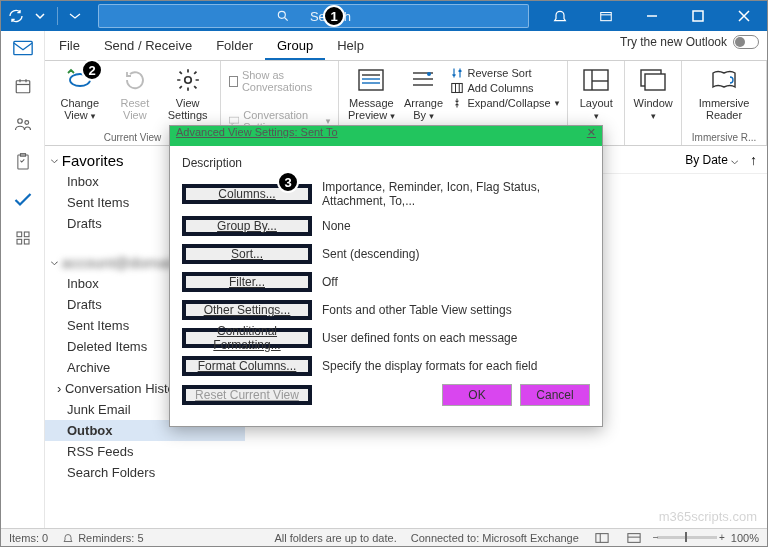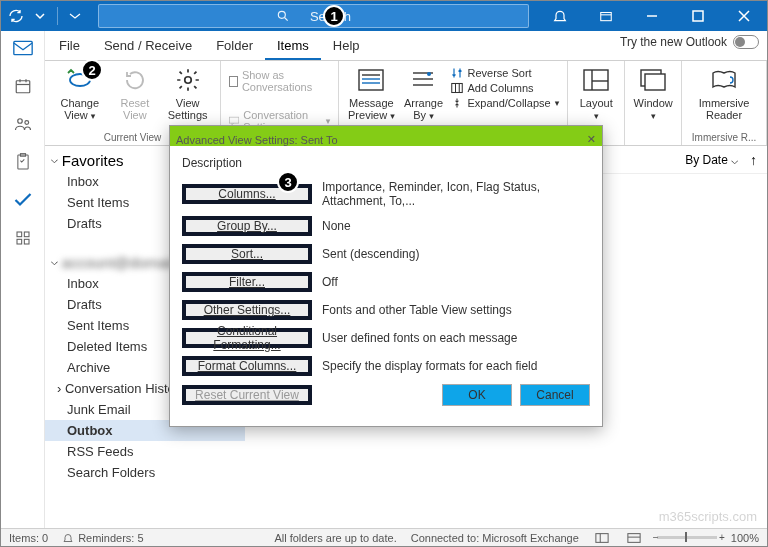--- a/index.html
+++ b/index.html
@@ -41,27 +41,27 @@
 .navhead { display:flex; align-items:center; gap:4px; padding:6px 8px 2px 6px; font-size:15px; }
 .navitem { padding:3px 8px 3px 22px; color:#333; display:flex; justify-content:space-between; }
 .navitem.sel { background:#d9e6f5; font-weight:600; }
 .navitem .cnt { color:#0f6cbd; margin-right:6px; }
 .navgap { height:14px; }
 
 .mainarea { position:absolute; left:244px; top:145px; right:0; bottom:18px; background:#fff; }
 .sortbar { height:28px; border-bottom:1px solid #eee; display:flex; align-items:center; justify-content:flex-end; padding:0 10px; font-size:12px; gap:4px; }
 
 .dialog-backdrop { position:absolute; left:168px; top:124px; width:434px; height:302px; background:#fff; border:1px solid #999; box-shadow: 0 4px 16px rgba(0,0,0,0.3); font-size:12px; color:#333; }
-.dlg-title { height:20px; background:#84cc16; display:flex; align-items:flex-end; justify-content:space-between; padding:0 6px; font-size:11px; color:#555; }
+.dlg-title { height:20px; background:#22c55e; display:flex; align-items:flex-start; justify-content:space-between; padding:0 6px; font-size:11px; color:#555;text-decoration:underline; }
 .dlg-body { padding:6px 12px 8px 12px; }
 .dgrid { display:grid; grid-template-columns:130px 1fr; gap:8px 10px; align-items:center; margin-top:6px; }
 .dlg-btn { height:20px; border:4px solid #0f172a; background:#eee; font-size:12px; text-align:center; display:flex; align-items:center; justify-content:center; cursor:pointer;text-decoration:underline; }
 .dlg-btn.dis { color:#999; }
 .dlg-footer { display:flex; justify-content:flex-end; gap:8px; padding:8px 12px 0 12px; }
-.dlg-fbtn { width:70px; height:22px; border:1px solid #a9a9a9; background:#0ea5e9; font-size:12px; display:flex;align-items:center;justify-content:center; }
+.dlg-fbtn { width:70px; height:22px; border:1px solid #a9a9a9; background:#d946ef; font-size:12px; display:flex;align-items:center;justify-content:center; }
 .reset-col { grid-column: 1; }
 
 .statusbar { position:absolute; bottom:0; left:0; right:0; height:18px; background:#f3f3f3; border-top:1px solid #cfcfcf; display:flex; align-items:center; font-size:11px; color:#555; padding:0 8px; gap:14px; }
 .sb-spacer { flex:1; }
 .sb-ic { width:18px; height:14px; display:flex; align-items:center; justify-content:center; color:#666; }
 
 .marker { position:absolute; width:22px; height:22px; border-radius:50%; background:#000; color:#fff; display:flex; align-items:center; justify-content:center; font-size:13px; font-weight:600; border:2px solid #fff; z-index:50;}
 
 .watermark { position: absolute; right: 10px; bottom: 22px; font-size: 13px; color: rgba(0,0,0,0.18); z-index: 60; }
 .blurspan { filter: blur(3px); color: #666; }
@@ -123,21 +123,21 @@
           <path d="M1 1l10 10M11 1L1 11" stroke="#fff" stroke-width="1.5"></path>
         </svg>
       </div>
   </div>
 </div>
 
 <div class="tabs">
   <div class="tab">File</div>
   <div class="tab">Send / Receive</div>
   <div class="tab">Folder</div>
-  <div class="tab active">Items</div>
+  <div class="tab active">Group</div>
   <div class="tab">Help</div>
   <div class="try-new">
     <span>Try the new Outlook</span>
     <span class="toggle"></span>
   </div>
 </div>
 
 <div class="leftrail">
   <div class="rail-icon sel">
       <svg width="20" height="16" viewBox="0 0 24 18" fill="none" stroke="currentColor" stroke-width="1.6">

